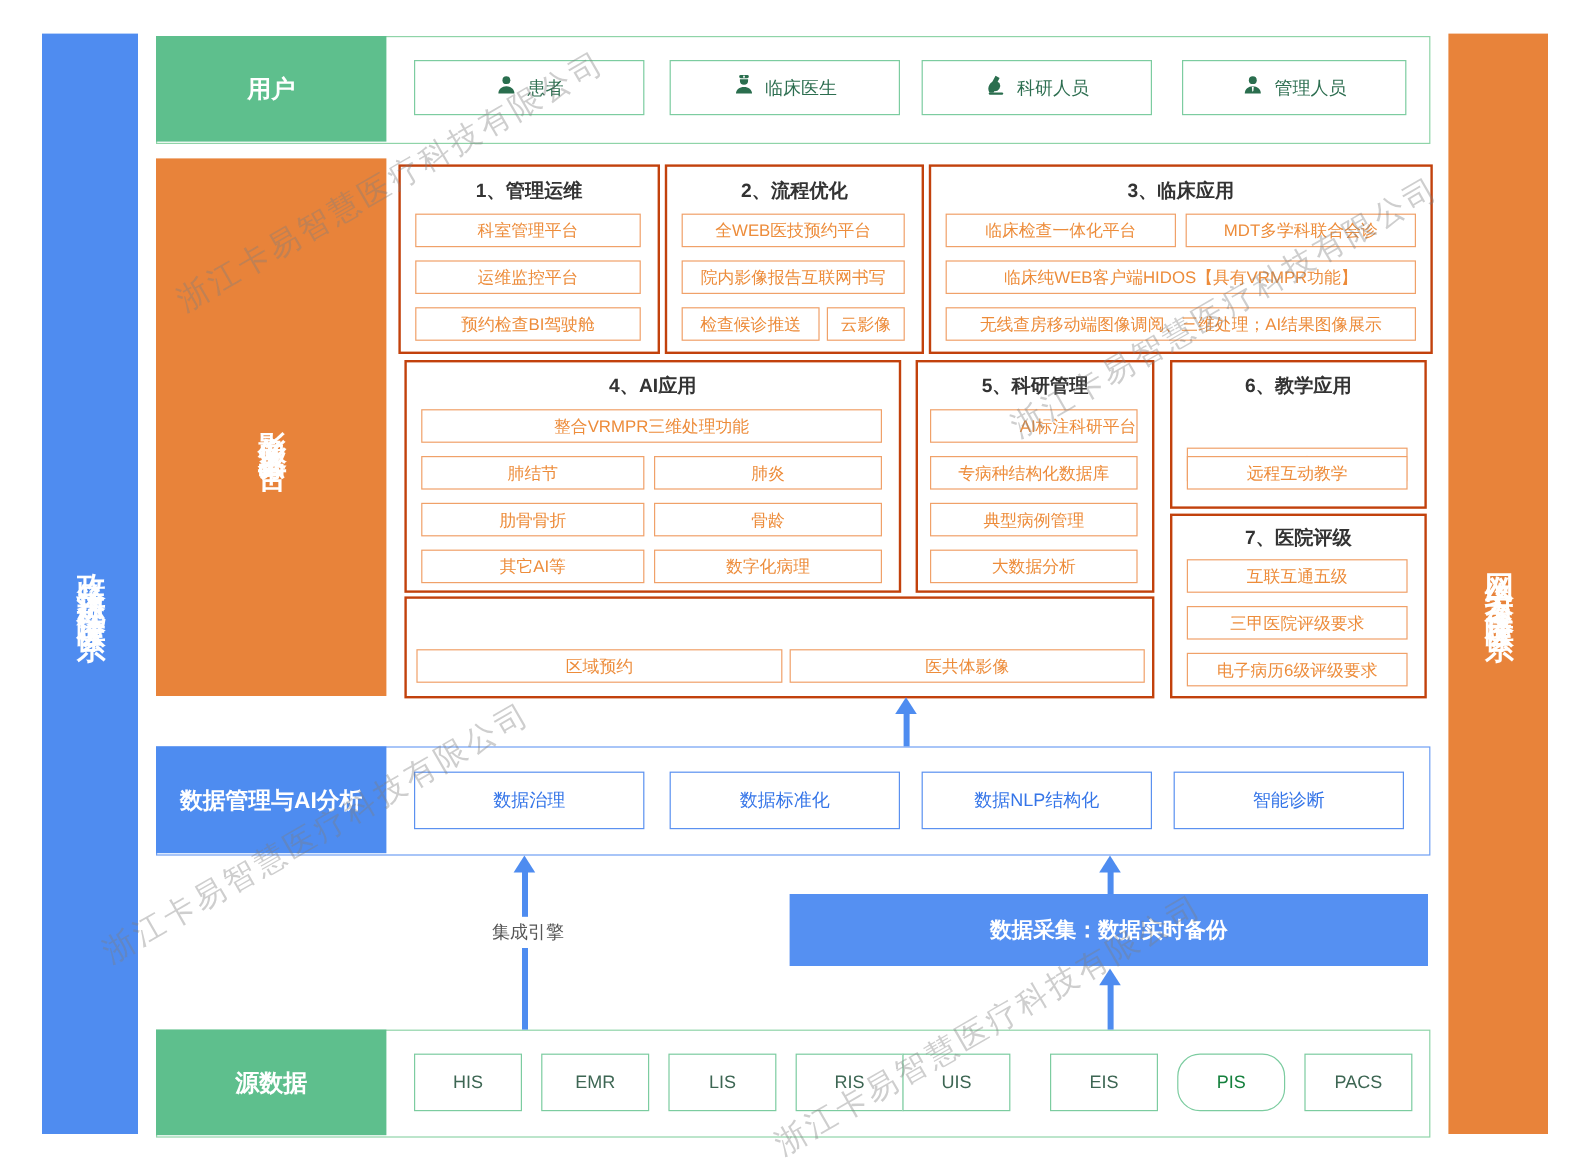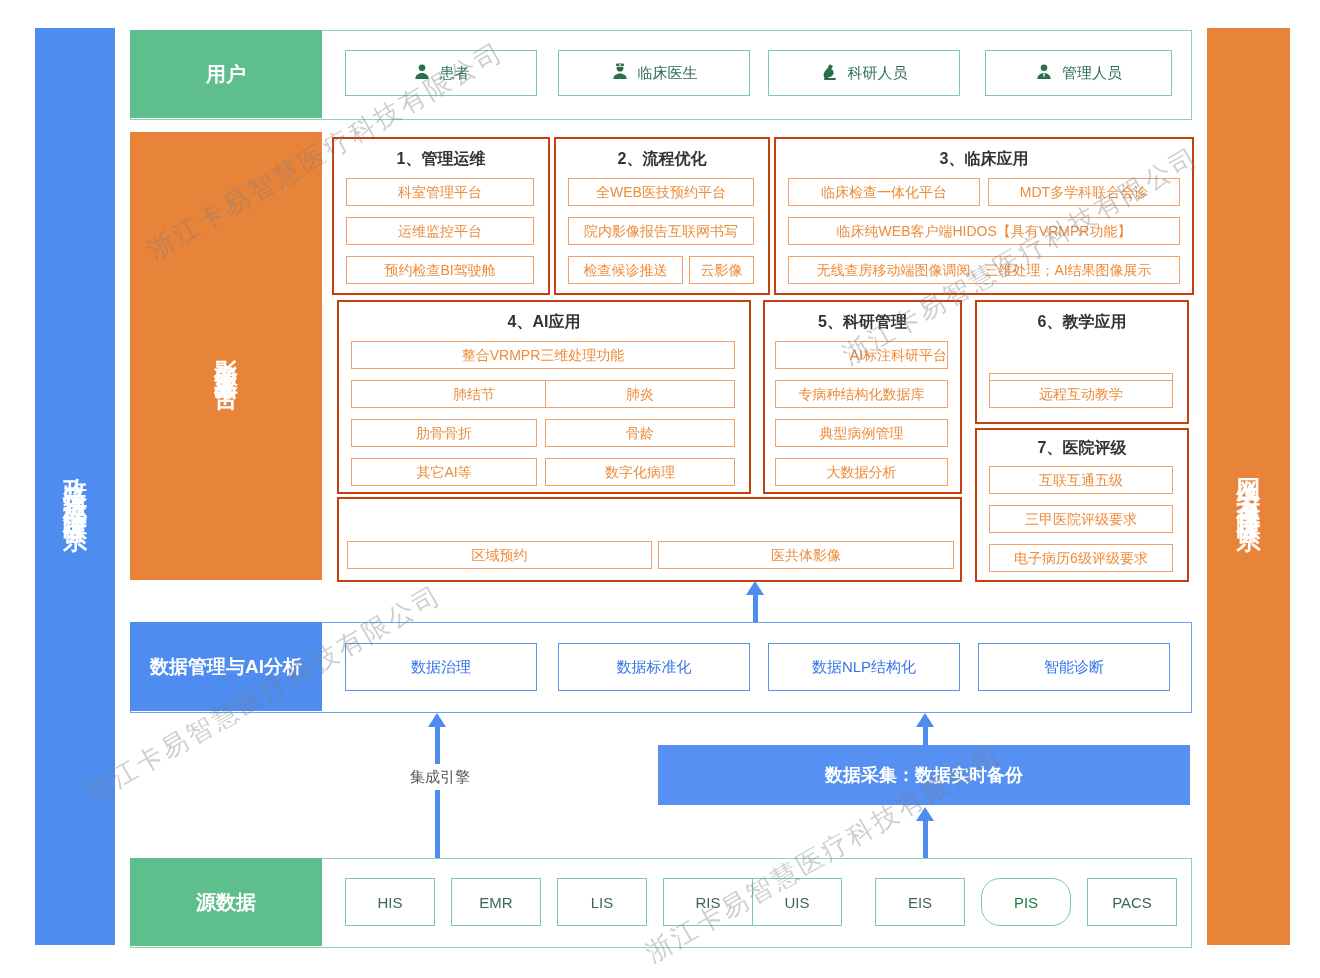--- a/index.html
+++ b/index.html
@@ -136,21 +136,21 @@
     <div class="gtitle">3、临床应用</div>
     <div class="oitem" style="left:12px;top:39px;width:190px;">临床检查一体化平台</div>
     <div class="oitem" style="left:212px;top:39px;width:190px;">MDT多学科联合会诊</div>
     <div class="oitem" style="left:12px;top:78px;width:390px;">临床纯WEB客户端HIDOS【具有VRMPR功能】</div>
     <div class="oitem" style="left:12px;top:117px;width:390px;">无线查房移动端图像调阅、三维处理；AI结果图像展示</div>
   </div>
 
   <div class="group" style="left:337px;top:300px;width:410px;height:190px;">
     <div class="gtitle">4、AI应用</div>
     <div class="oitem" style="left:12px;top:39px;width:382px;">整合VRMPR三维处理功能</div>
-    <div class="oitem" style="left:12px;top:78px;width:184px;padding-left:30px;">肺结节</div>
+    <div class="oitem" style="left:12px;top:78px;width:184px;">肺结节</div>
     <div class="oitem" style="left:206px;top:78px;width:188px;">肺炎</div>
     <div class="oitem" style="left:12px;top:117px;width:184px;">肋骨骨折</div>
     <div class="oitem" style="left:206px;top:117px;width:188px;">骨龄</div>
     <div class="oitem" style="left:12px;top:156px;width:184px;">其它AI等</div>
     <div class="oitem" style="left:206px;top:156px;width:188px;">数字化病理</div>
   </div>
 
   <div class="group" style="left:763px;top:300px;width:195px;height:190px;">
     <div class="gtitle">5、科研管理</div>
     <div class="oitem" style="left:10px;top:39px;width:171px;text-align:right;">AI标注科研平台</div>

